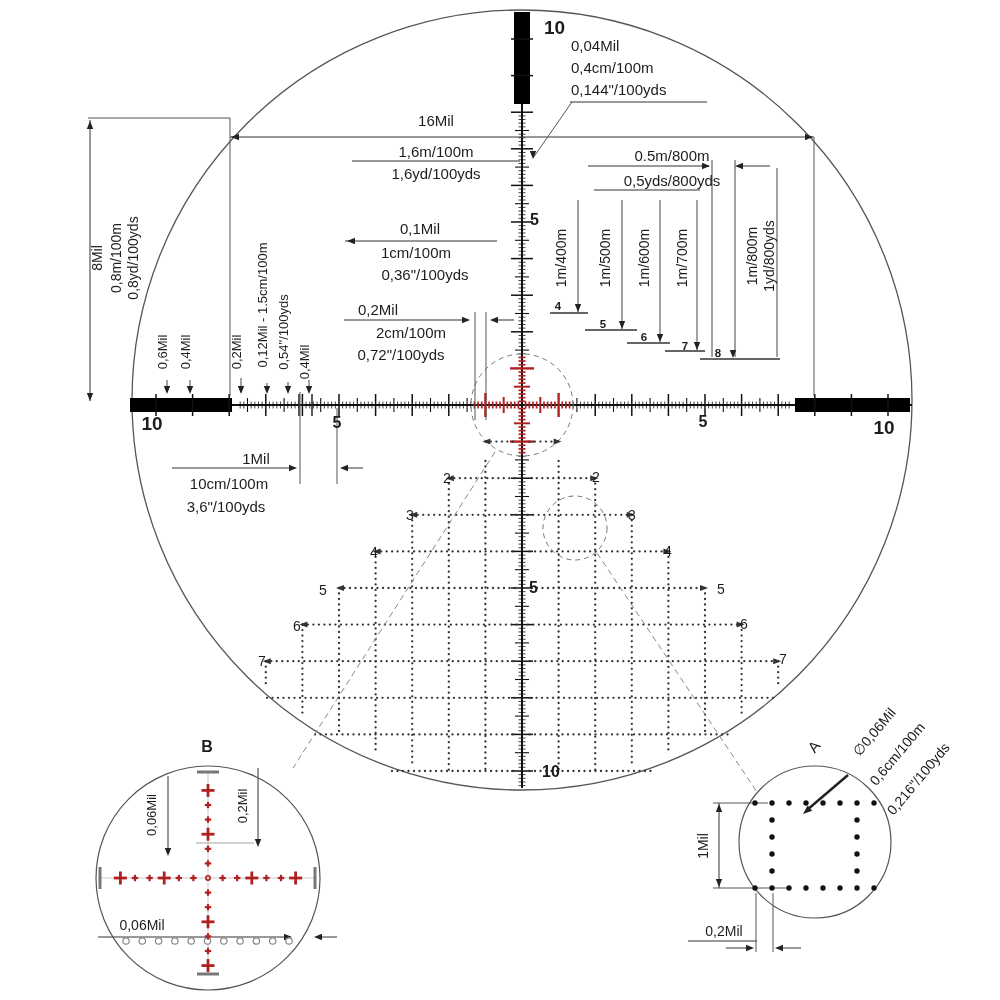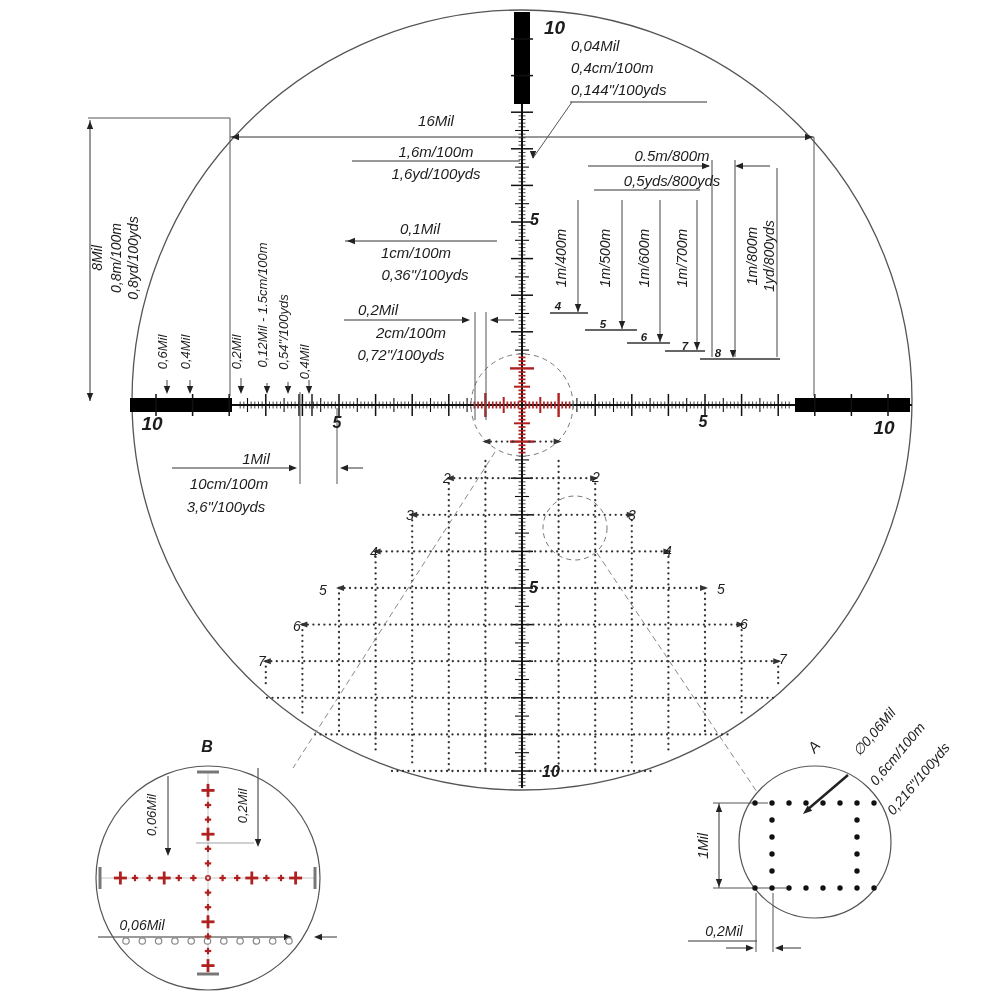--- a/index.html
+++ b/index.html
@@ -1,16 +1,16 @@
 <!DOCTYPE html>
 <html><head>
 <meta charset="utf-8">
 <style>
   html,body{margin:0;padding:0;background:#fff;}
-  #canvas{position:relative;width:1000px;height:1000px;background:#fff;overflow:hidden;font-style:italic;}
+  #canvas{position:relative;width:1000px;height:1000px;background:#fff;overflow:hidden;}
   svg{position:absolute;left:0;top:0;}
   text{fill:#1d1d1d;font-family:"Liberation Sans",sans-serif;}
   .t15{font-size:15px;}
   .t14{font-size:14px;}
   .t13{font-size:13px;}
   .t12{font-size:11.5px;font-weight:600;}
   .num{font-size:19px;font-weight:600;}
   .num2{font-size:16px;font-weight:600;}
 </style>
 </head>

